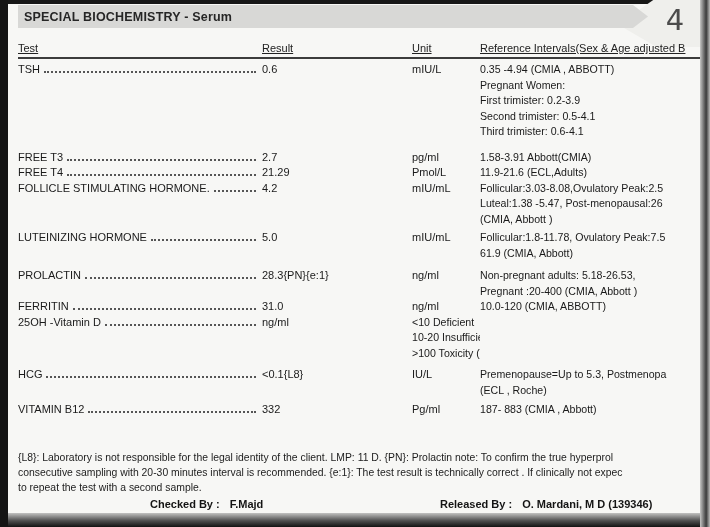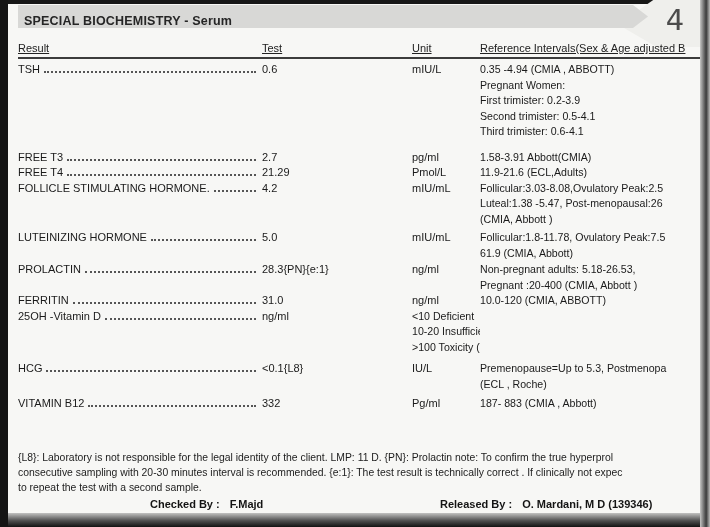--- a/index.html
+++ b/index.html
@@ -23,40 +23,40 @@
     clip-path:polygon(0 52%,42% 0,100% 0,100% 100%,46% 100%);
     display:flex; align-items:flex-start; justify-content:center;
   }
   .page-tab .num{margin-left:30px;font-size:29px;line-height:40px;color:#4c4c4c;font-family:"DejaVu Sans",sans-serif;}
 
   
   .header-bar{
     position:absolute; left:18px; top:5px; width:630px; height:23px; z-index:2;
     background:#d8d8d6;
     clip-path:polygon(0 0,calc(100% - 15px) 0,100% 50%,calc(100% - 15px) 100%,0 100%);
-    display:flex; align-items:flex-end; padding-left:6px; box-sizing:border-box;
+    display:flex; align-items:center; padding-left:6px; box-sizing:border-box;
     font-size:12.5px; font-weight:bold; letter-spacing:.2px; color:#262626;
   }
 
   
   .col-headers{
     position:absolute; left:18px; right:10px; top:42px; z-index:2;
     display:grid; grid-template-columns:244px 150px 68px 1fr;
     font-size:11px; color:#222; padding-bottom:3px;
     border-bottom:2px solid #3c3c3c;
   }
   .col-headers span{text-decoration:underline; white-space:nowrap; overflow:hidden;}
 
   
   .rows{position:absolute; left:18px; right:10px; top:62px; z-index:2;}
   .row{display:grid; grid-template-columns:244px 150px 68px 1fr;
        font-size:11px; line-height:15.5px; color:#1a1a1a;}
   .row:nth-child(2){margin-top:10px;}
   .row:nth-child(5){margin-top:3px;}
-  .row:nth-child(6){margin-top:1px;}
+  .row:nth-child(6){margin-top:7px;}
   .row:nth-child(9){margin-top:6px;}
   .row:nth-child(10){margin-top:4px;}
   .c-name{display:flex; align-items:baseline; overflow:hidden;}
   .c-name .t{white-space:nowrap;}
   .leader{flex:1; min-width:8px; border-bottom:2px dotted #555; margin:0 6px 3px 4px; height:1px;}
   .c-result,.c-unit{white-space:nowrap;}
   .c-ref{overflow:hidden; font-size:10.6px;}
   .ref-line{white-space:nowrap; line-height:15.5px;}
 
   
@@ -80,22 +80,22 @@
 
   <div class="page-tab">
     <span class="num">4</span>
   </div>
 
   <div class="header-bar">
     <span>SPECIAL BIOCHEMISTRY  -  Serum</span>
   </div>
 
   <div class="col-headers">
+    <span>Test</span>
     <span>Result</span>
-    <span>Test</span>
     <span>Unit</span>
     <span>Reference Intervals(Sex &amp; Age adjusted B</span>
   </div>
 
   <div class="rows">
       <div class="row">
         <div class="c-name">
           <span class="t">TSH</span>
           <span class="leader"></span>
         </div>

